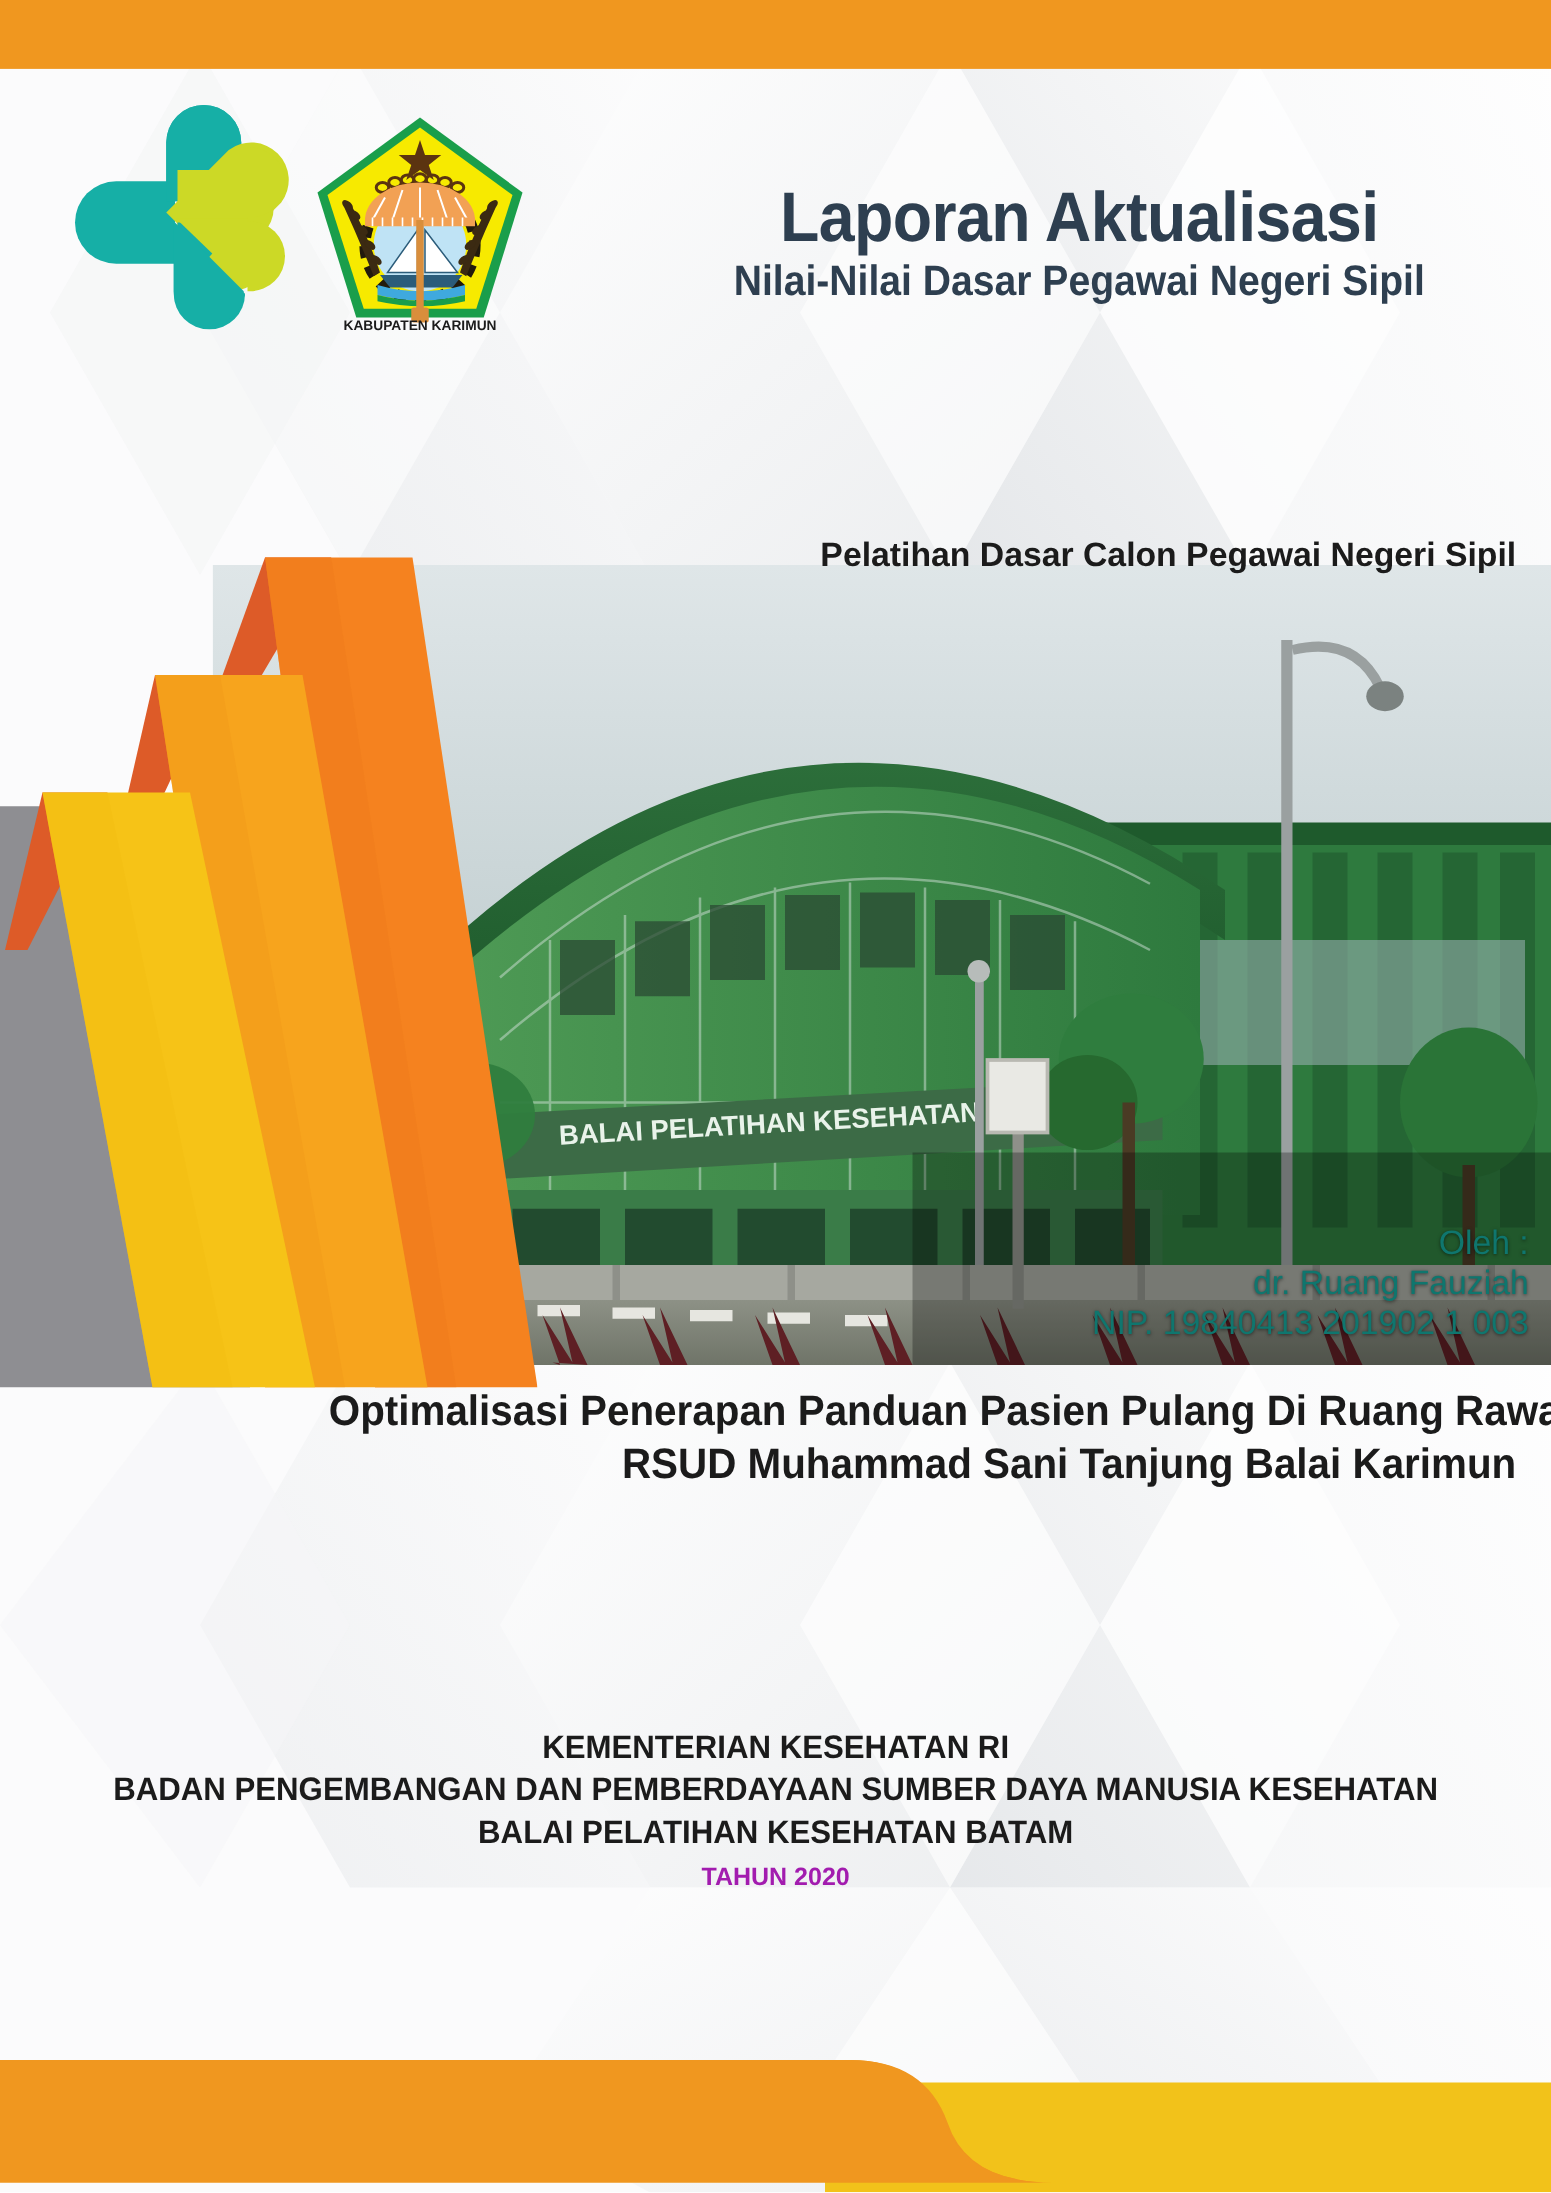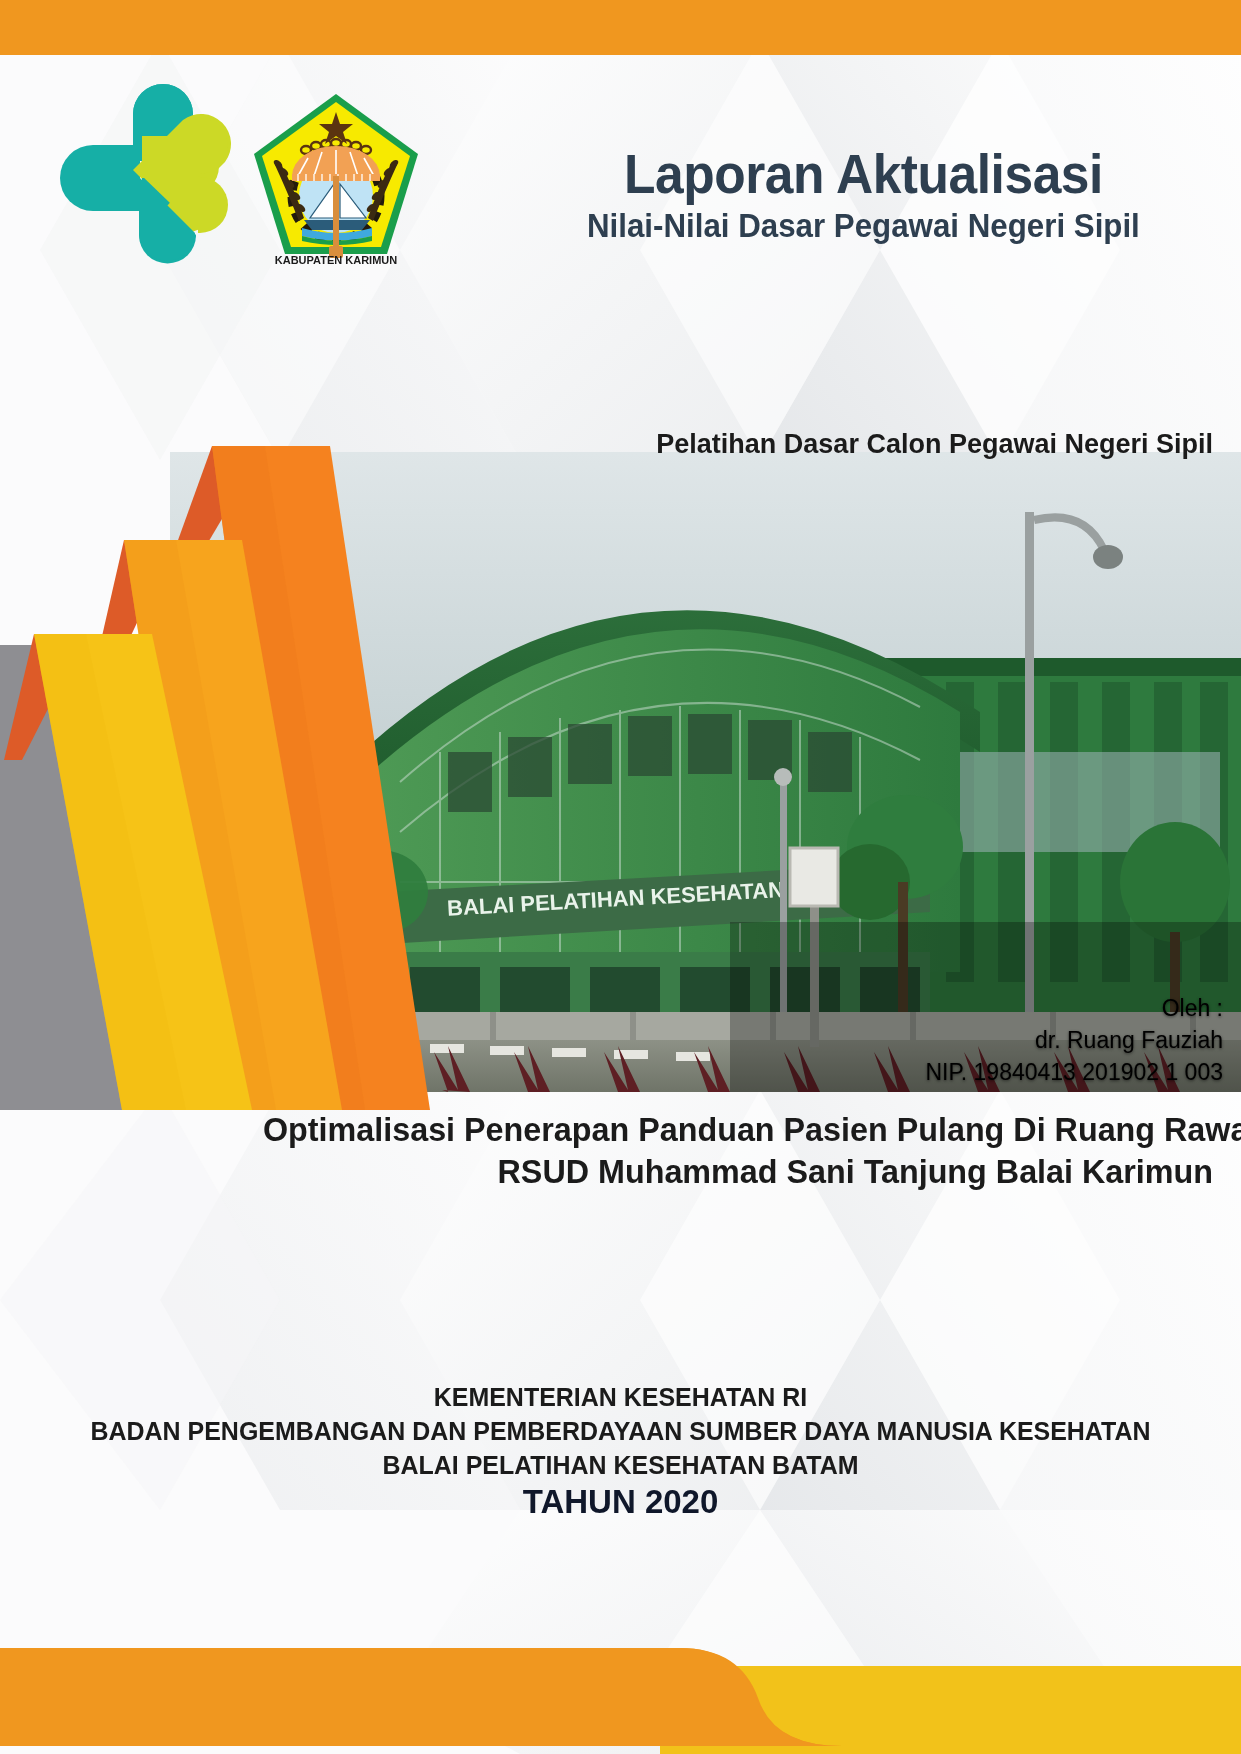--- a/index.html
+++ b/index.html
@@ -73,24 +73,24 @@
 
   
   .photo{
     position:absolute;left:170px;top:452px;width:1071px;height:640px;
     z-index:3;overflow:hidden;
   }
   .photo svg{display:block;width:100%;height:100%;}
 
   
   .author{
-    position:absolute;right:18px;bottom:4px;text-align:right;z-index:5;
-    color:#000000;
+    position:absolute;right:18px;bottom:18px;text-align:right;z-index:5;
+    color:#0f766e;
     font-family:"Liberation Sans",sans-serif;
-    font-size:23px;
+    font-size:27px;
     line-height:32px;
     text-shadow:0 1px 3px rgba(0,0,0,.55);
   }
 
   
   .bands{position:absolute;left:0;top:430px;width:430px;height:680px;z-index:4;}
   .bands svg{display:block;width:100%;height:100%;}
 
   
   .report-title{
@@ -119,23 +119,23 @@
     color:#1b1b1b;
     transform:scaleX(0.96);
     white-space:nowrap;
   }
   .footer-block .fb-line.wide{
     font-size:26px;
   }
   .footer-block .fb-year{
     font-family:"Liberation Sans",sans-serif;
     font-weight:bold;
-    font-size:33px;
+    font-size:20px;
     line-height:40px;
-    color:#0f172a;
+    color:#a21caf;
   }
 </style>
 </head>
 <body>
 
 <div id="page">
 
   <div class="facets">
     <svg viewBox="0 0 1241 1754" preserveAspectRatio="none" xmlns="http://www.w3.org/2000/svg">
       <defs>

